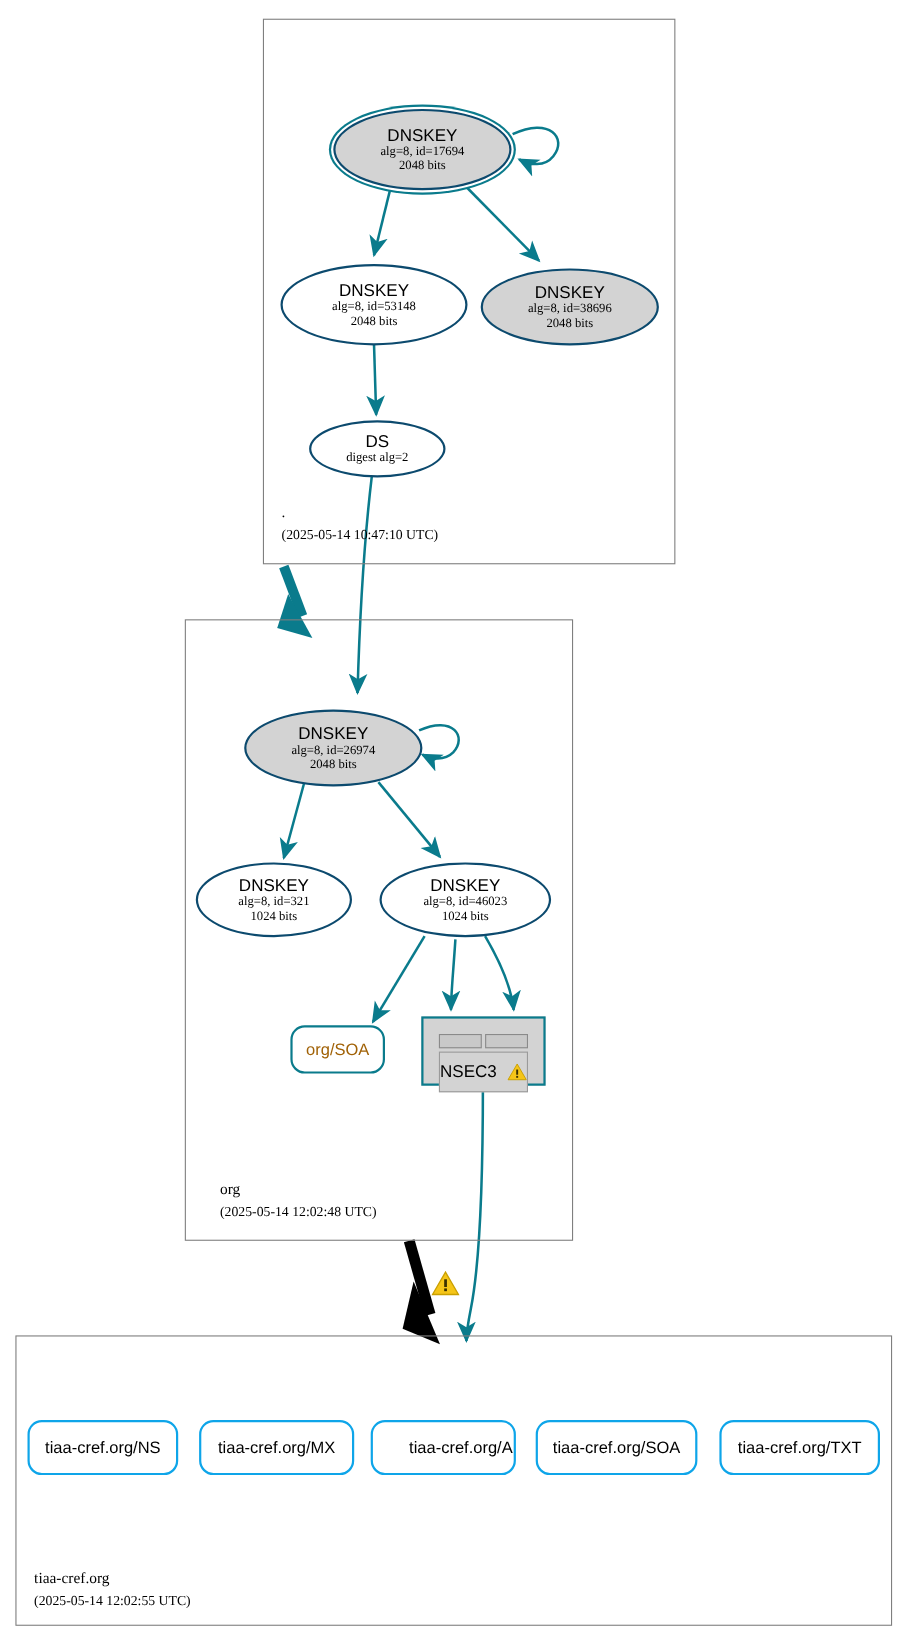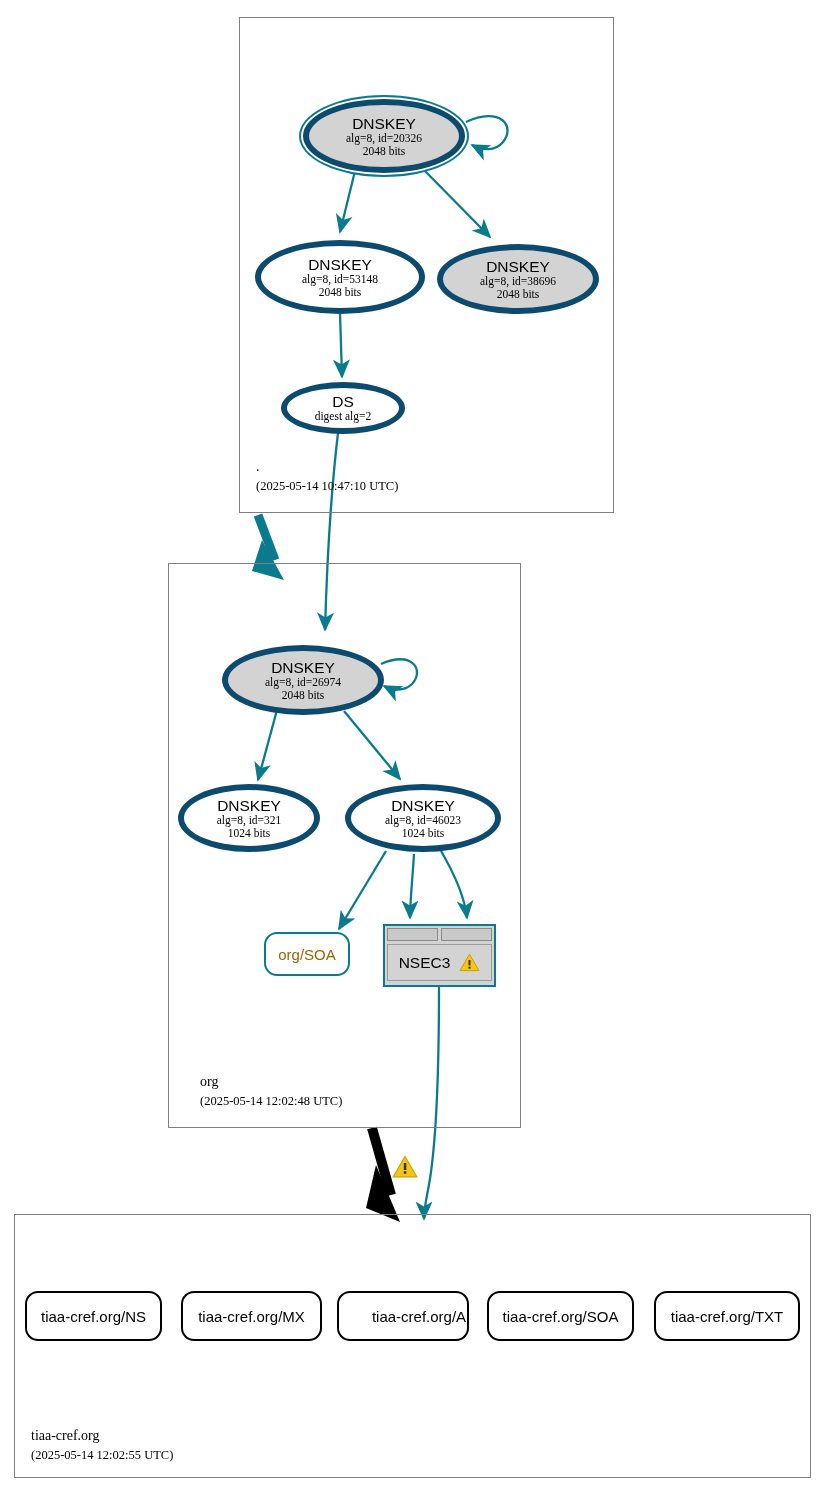--- a/index.html
+++ b/index.html
@@ -6,30 +6,30 @@
   body{width:825px;height:1496px;position:relative;
        font-family:"Liberation Sans", sans-serif;
        -webkit-font-smoothing:antialiased;}
   #stage{position:absolute;left:0;top:0;width:825px;height:1496px;overflow:hidden;}
   svg.layer{position:absolute;left:0;top:0;width:825px;height:1496px;}
   .zonebox{position:absolute;border:1px solid #7f7f7f;background:transparent;box-sizing:border-box;}
   .zonelabel{position:absolute;font-family:"Liberation Serif", serif;color:#000;}
   .zonelabel .zname{font-size:14px;line-height:16px;}
   .zonelabel .ztime{font-size:12.5px;line-height:16px;margin-top:3px;}
   .node{position:absolute;display:flex;flex-direction:column;align-items:center;justify-content:center;box-sizing:border-box;}
-  .ell{border:6px solid #0c4a6e;border-radius:50%;background:#ffffff;text-align:right;}
+  .ell{border:2px solid #0c4a6e;border-radius:50%;background:#ffffff;text-align:right;}
   .ell.fill{background:#d3d3d3;}
   .ell.anchor{box-shadow:0 0 0 2px #ffffff, 0 0 0 4px #0a7b8c;}
   .l1{font-size:15.5px;line-height:17px;color:#000;font-family:"Liberation Sans",sans-serif;}
   .l2{font-size:11.5px;line-height:13px;color:#000;font-family:"Liberation Serif",serif;}
   .rrset{border:2px solid #0a7b8c;border-radius:13px;background:#fff;
          display:flex;align-items:center;justify-content:center;font-size:15px;color:#a16207;}
-  .rrblack{border:2px solid #000000;border-radius:13px;background:#fff;
+  .rrblack{border:2px solid #0ea5e9;border-radius:13px;background:#fff;
          display:flex;align-items:center;justify-content:center;font-size:15px;color:#000;}
-  .nsec3{position:absolute;border:2px solid #0a7b8c;background:#d3d3d3;box-sizing:border-box;padding:2px;}
+  .nsec3{position:absolute;border:2px solid #0a7b8c;background:#d3d3d3;box-sizing:border-box;padding:14px;}
   .nsec3 .hdr{display:flex;gap:3px;height:13px;}
   .nsec3 .hdr div{flex:1;background:#c9c9c9;border:1px solid #8a8a8a;box-sizing:border-box;}
   .nsec3 .body{height:37px;margin-top:3px;background:#d3d3d3;border:1px solid #9a9a9a;
        display:flex;align-items:center;justify-content:center;gap:9px;box-sizing:border-box;}
   .nsec3 .body span.t{font-size:15.5px;color:#000;}
   .warnbox{position:absolute;}
 </style>
 </head>
 <body>
 
@@ -75,21 +75,21 @@
     <path d="M372,1128 L391,1195" fill="none" stroke="#000000" stroke-width="10"></path>
     <path d="M376,1165 L400,1222 L366,1208 Z" fill="#000000"></path>
   </svg>
 
   <div class="zonebox" style="left:239px;top:17px;width:375px;height:496px;"></div>
   <div class="zonebox" style="left:168px;top:563px;width:353px;height:565px;"></div>
   <div class="zonebox" style="left:14px;top:1214px;width:797px;height:264px;"></div>
 
   <div class="node ell fill anchor" style="left:303px;top:99px;width:162px;height:74px;">
     <div class="l1">DNSKEY</div>
-    <div class="l2">alg=8, id=20326</div>
+    <div class="l2">alg=8, id=17694</div>
     <div class="l2">2048 bits</div>
   </div>
 
   <div class="node ell" style="left:255px;top:240px;width:170px;height:74px;">
     <div class="l1">DNSKEY</div>
     <div class="l2">alg=8, id=53148</div>
     <div class="l2">2048 bits</div>
   </div>
 
   <div class="node ell fill" style="left:437px;top:244px;width:162px;height:70px;">

